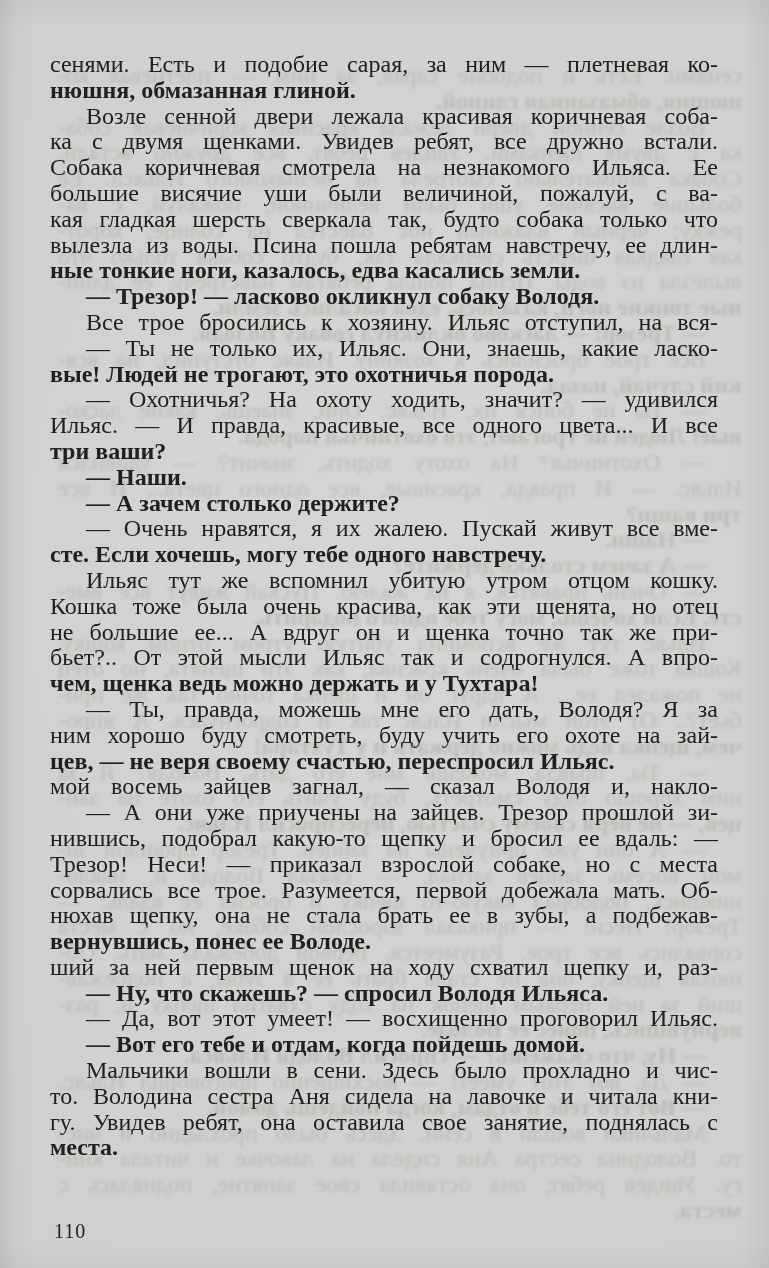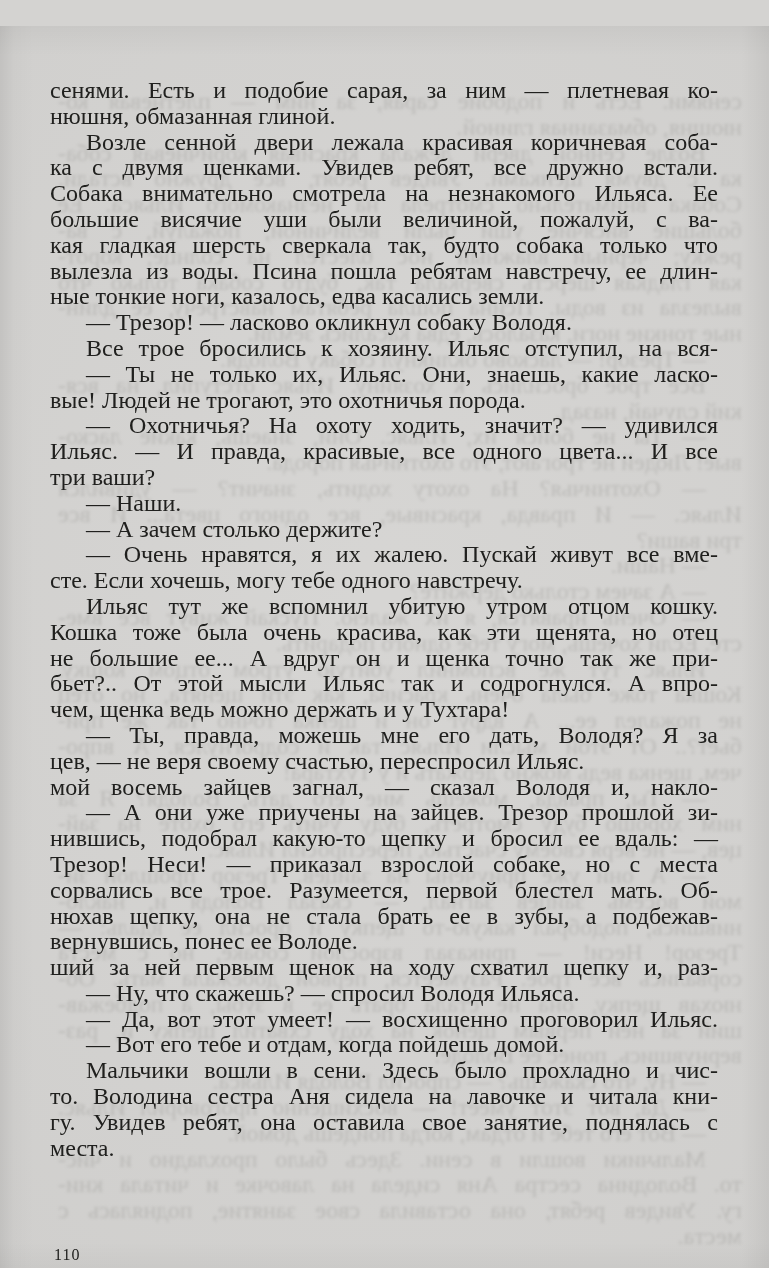--- a/index.html
+++ b/index.html
@@ -17,21 +17,20 @@
   }
   .page{
     position:absolute;inset:0;
     background:
       linear-gradient(90deg, rgba(0,0,0,.07) 0px, rgba(0,0,0,.02) 14px, rgba(0,0,0,0) 34px),
       linear-gradient(270deg, rgba(0,0,0,.05) 0px, rgba(0,0,0,0) 28px),
       linear-gradient(180deg, rgba(0,0,0,.04) 0px, rgba(0,0,0,0) 30px),
       linear-gradient(0deg, rgba(0,0,0,.03) 0px, rgba(0,0,0,0) 26px),
       radial-gradient(140% 120% at 50% 45%, rgba(255,255,255,.05), rgba(0,0,0,.04)),
       var(--paper);
-    margin-top: 26px;
   }
   
   .ghost{
     position:absolute;
     left:58px;top:63px;width:684px;
     font-size:24px;line-height:25.8px;
     color:var(--bleed);
     transform:scaleX(-1);
     filter:blur(1.5px);
     opacity:.33;
@@ -45,25 +44,25 @@
     text-rendering:optimizeLegibility;
   }
   .line{
     text-align:justify;
     text-align-last:justify;
     white-space:normal;
     height:25.8px;
     overflow:visible;
   }
   .line.indent{padding-left:36px;}
-  .line.end{text-align:center;text-align-last:left;}
+  .line.end{text-align:center;text-align-last:left;font-weight:bold;}
   .page-number{
     position:absolute;
     left:54px;top:1220px;
-    font-size:16px;
+    font-size:20px;
     letter-spacing:1px;
     color:var(--ink);
   }
 </style>
 </head>
 <body>
 
 <div class="page">
   <div class="ghost">
       <div class="line">сенями. Есть и подобие сарая, за ним — плетневая ко-</div>
@@ -110,21 +109,21 @@
       <div class="line indent">Мальчики вошли в сени. Здесь было прохладно и чис-</div>
       <div class="line">то. Володина сестра Аня сидела на лавочке и читала кни-</div>
       <div class="line">гу. Увидев ребят, она оставила свое занятие, поднялась с</div>
       <div class="line end">места.</div>
     </div>
   <div class="text-block">
       <div class="line">сенями. Есть и подобие сарая, за ним — плетневая ко-</div>
       <div class="line end">нюшня, обмазанная глиной.</div>
       <div class="line indent">Возле сенной двери лежала красивая коричневая соба-</div>
       <div class="line">ка с двумя щенками. Увидев ребят, все дружно встали.</div>
-      <div class="line">Собака внимательно смотрела на незнакомого Ильяса. Ее</div>
+      <div class="line">Собака коричневая смотрела на незнакомого Ильяса. Ее</div>
       <div class="line">большие висячие уши были величиной, пожалуй, с ва-</div>
       <div class="line">кая гладкая шерсть сверкала так, будто собака только что</div>
       <div class="line">вылезла из воды. Псина пошла ребятам навстречу, ее длин-</div>
       <div class="line end">ные тонкие ноги, казалось, едва касались земли.</div>
       <div class="line indent end">— Трезор! — ласково окликнул собаку Володя.</div>
       <div class="line indent">Все трое бросились к хозяину. Ильяс отступил, на вся-</div>
       <div class="line indent">— Ты не только их, Ильяс. Они, знаешь, какие ласко-</div>
       <div class="line end">вые! Людей не трогают, это охотничья порода.</div>
       <div class="line indent">— Охотничья? На охоту ходить, значит? — удивился</div>
       <div class="line">Ильяс. — И правда, красивые, все одного цвета... И все</div>
@@ -132,26 +131,27 @@
       <div class="line indent end">— Наши.</div>
       <div class="line indent end">— А зачем столько держите?</div>
       <div class="line indent">— Очень нравятся, я их жалею. Пускай живут все вме-</div>
       <div class="line end">сте. Если хочешь, могу тебе одного навстречу.</div>
       <div class="line indent">Ильяс тут же вспомнил убитую утром отцом кошку.</div>
       <div class="line">Кошка тоже была очень красива, как эти щенята, но отец</div>
       <div class="line">не большие ее... А вдруг он и щенка точно так же при-</div>
       <div class="line">бьет?.. От этой мысли Ильяс так и содрогнулся. А впро-</div>
       <div class="line end">чем, щенка ведь можно держать и у Тухтара!</div>
       <div class="line indent">— Ты, правда, можешь мне его дать, Володя? Я за</div>
+      <div class="line">ним хорошо буду смотреть, буду учить его охоте на зай-</div>
       <div class="line end">цев, — не веря своему счастью, переспросил Ильяс.</div>
       <div class="line">мой восемь зайцев загнал, — сказал Володя и, накло-</div>
       <div class="line indent">— А они уже приучены на зайцев. Трезор прошлой зи-</div>
       <div class="line">нившись, подобрал какую-то щепку и бросил ее вдаль: —</div>
       <div class="line">Трезор! Неси! — приказал взрослой собаке, но с места</div>
-      <div class="line">сорвались все трое. Разумеется, первой блестел мать. Об-</div>
+      <div class="line">сорвались все трое. Разумеется, первой добежала мать. Об-</div>
       <div class="line">нюхав щепку, она не стала брать ее в зубы, а подбежав-</div>
       <div class="line end">вернувшись, понес ее Володе.</div>
       <div class="line">ший за ней первым щенок на ходу схватил щепку и, раз-</div>
       <div class="line indent end">— Ну, что скажешь? — спросил Володя Ильяса.</div>
       <div class="line indent">— Да, вот этот умеет! — восхищенно проговорил Ильяс.</div>
       <div class="line indent end">— Вот его тебе и отдам, когда пойдешь домой.</div>
       <div class="line indent">Мальчики вошли в сени. Здесь было прохладно и чис-</div>
       <div class="line">то. Володина сестра Аня сидела на лавочке и читала кни-</div>
       <div class="line">гу. Увидев ребят, она оставила свое занятие, поднялась с</div>
       <div class="line end">места.</div>

